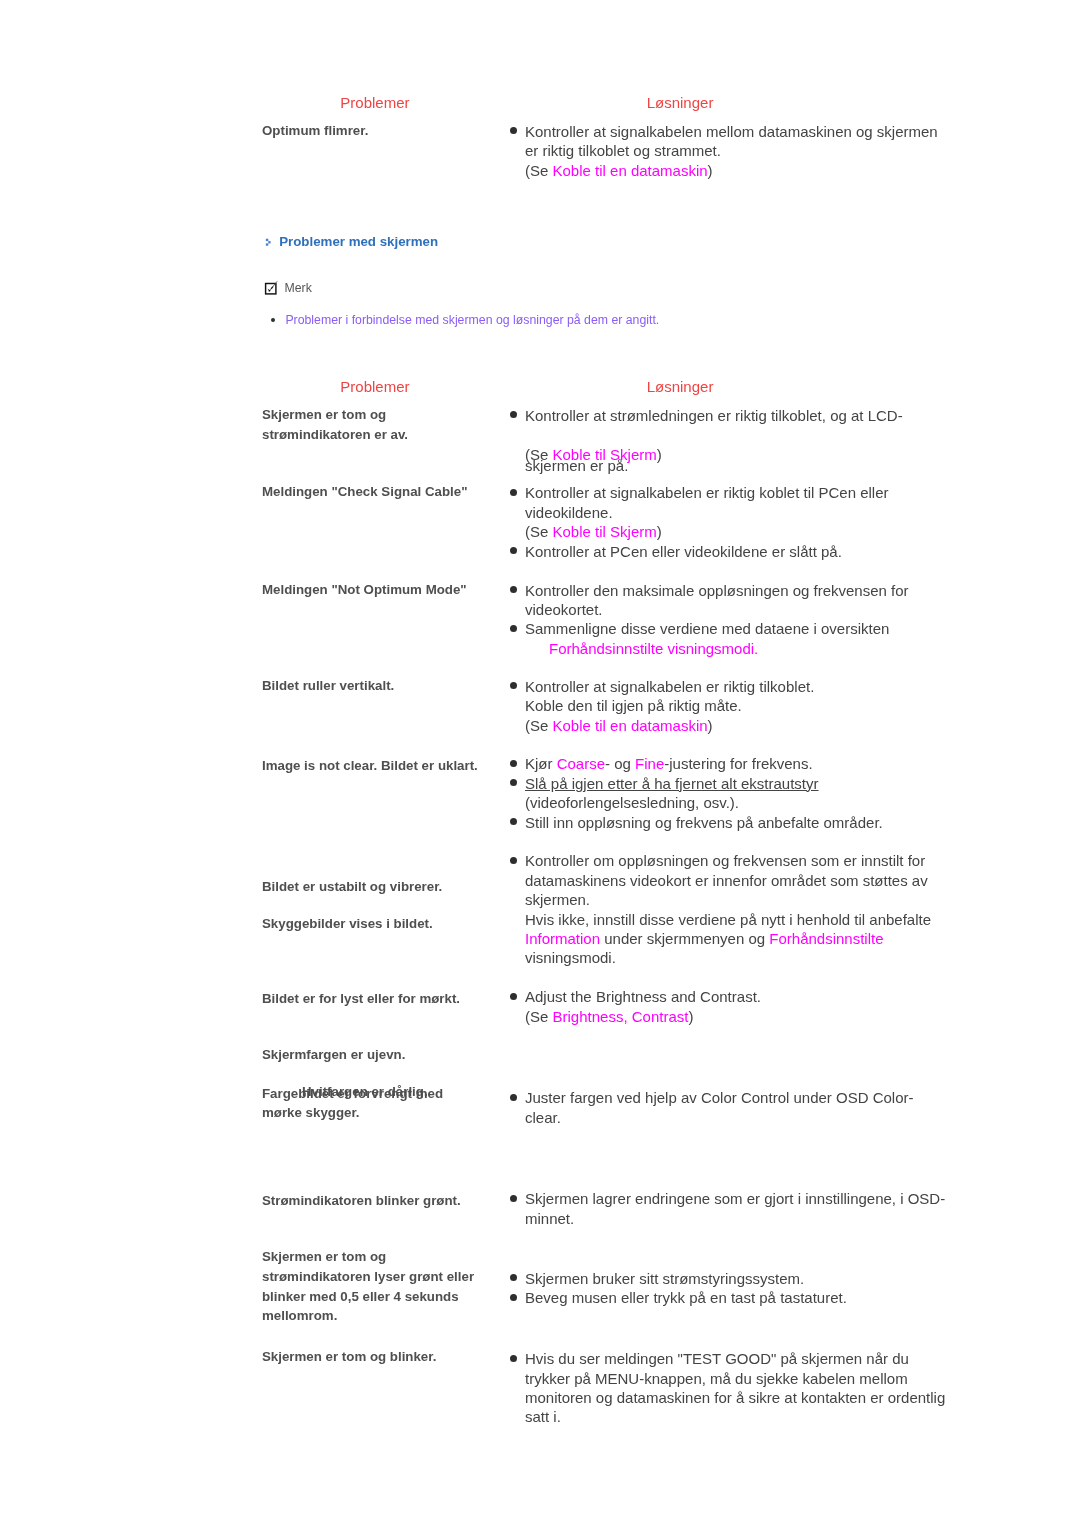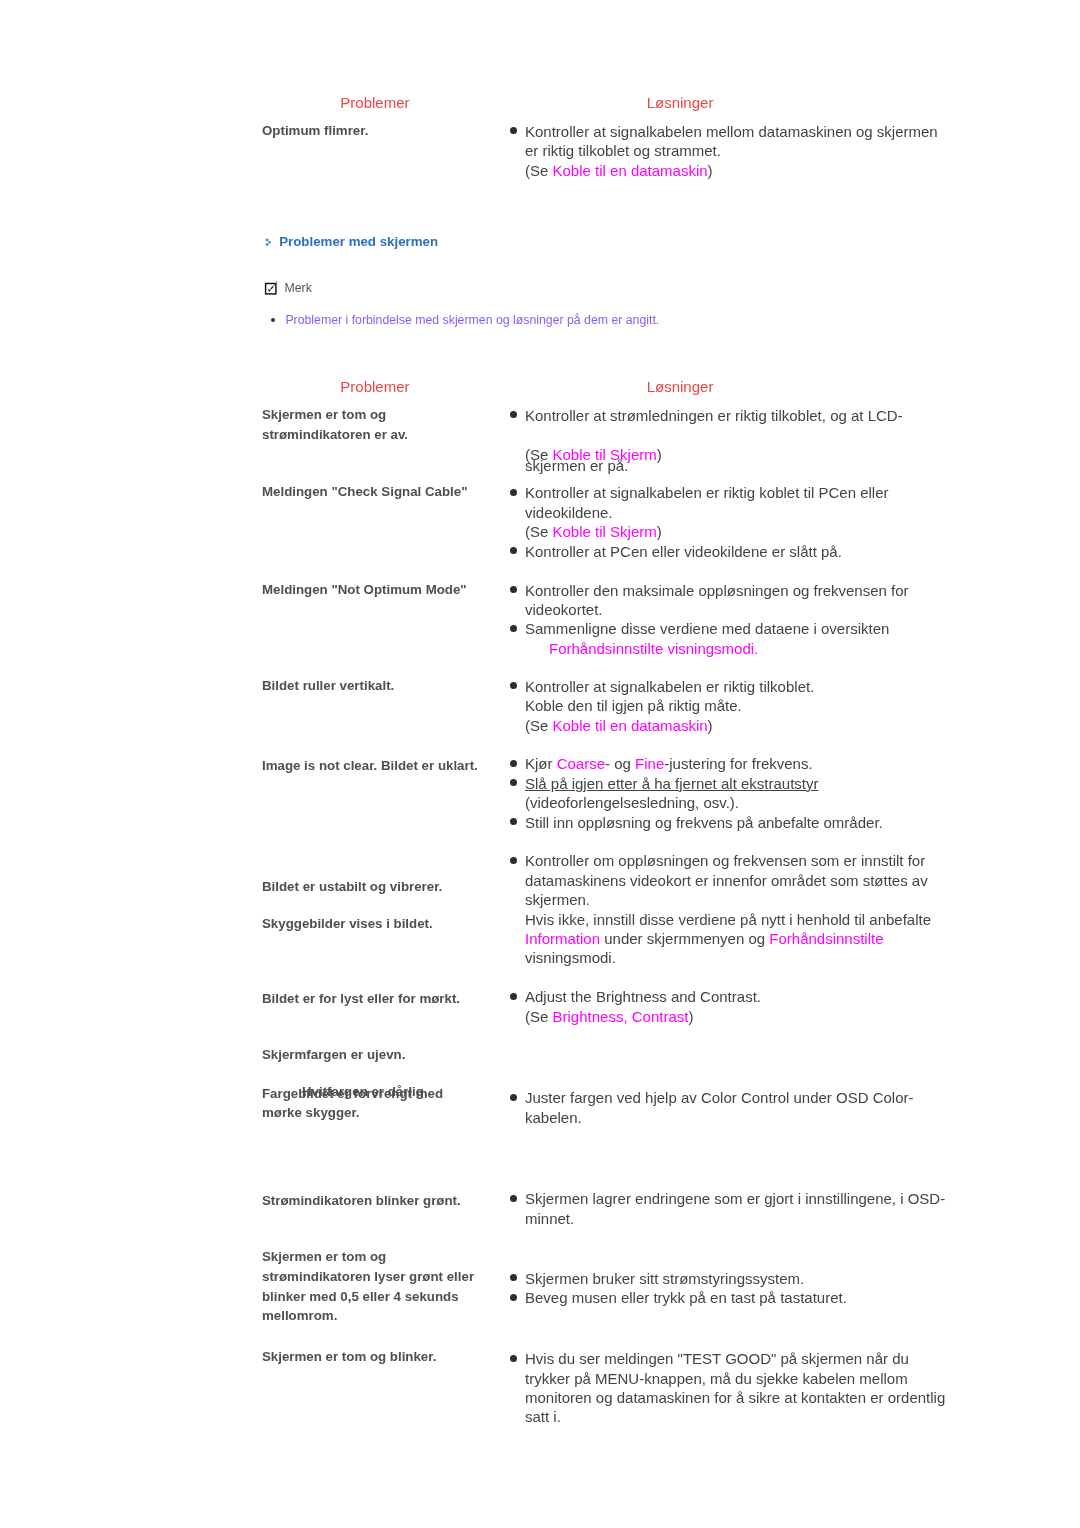--- a/index.html
+++ b/index.html
@@ -106,21 +106,21 @@
   <div class="abs prob" style="left:262px;top:989.00px;">Bildet er for lyst eller for mørkt.</div>
   <div class="abs dot" style="left:509.5px;top:992.90px;"></div>
   <div class="abs sol" style="left:525px;top:987.40px;"><span class="txt">Adjust the Brightness and Contrast.</span></div>
   <div class="abs sol" style="left:525px;top:1006.80px;"><span class="txt">(Se </span><span class="lnk">Brightness, Contrast</span><span class="txt">)</span></div>
   <div class="abs prob" style="left:262px;top:1045.20px;">Skjermfargen er ujevn.</div>
   <div class="abs prob" style="left:262px;top:1084.10px;">Fargebildet er forvrengt med</div>
   <div class="abs prob" style="left:262px;top:1103.40px;">mørke skygger.</div>
   <div class="abs prob" style="left:262px;top:1082px;padding-left:40px;">Hvitfargen er dårlig.</div>
   <div class="abs dot" style="left:509.5px;top:1093.80px;"></div>
   <div class="abs sol" style="left:525px;top:1088.30px;"><span class="txt">Juster fargen ved hjelp av Color Control under OSD Color-</span></div>
-  <div class="abs sol" style="left:525px;top:1107.70px;"><span class="txt">kabelen.</span></div>
+  <div class="abs sol" style="left:525px;top:1107.70px;"><span class="txt">clear.</span></div>
   <div class="abs prob" style="left:262px;top:1190.80px;">Strømindikatoren blinker grønt.</div>
   <div class="abs dot" style="left:509.5px;top:1194.90px;"></div>
   <div class="abs sol" style="left:525px;top:1189.40px;"><span class="txt">Skjermen lagrer endringene som er gjort i innstillingene, i OSD-</span></div>
   <div class="abs sol" style="left:525px;top:1208.80px;"><span class="txt">minnet.</span></div>
   <div class="abs prob" style="left:262px;top:1247.00px;">Skjermen er tom og</div>
   <div class="abs prob" style="left:262px;top:1266.80px;">strømindikatoren lyser grønt eller</div>
   <div class="abs prob" style="left:262px;top:1286.60px;">blinker med 0,5 eller 4 sekunds</div>
   <div class="abs prob" style="left:262px;top:1306.30px;">mellomrom.</div>
   <div class="abs dot" style="left:509.5px;top:1274.30px;"></div>
   <div class="abs sol" style="left:525px;top:1268.80px;"><span class="txt">Skjermen bruker sitt strømstyringssystem.</span></div>

